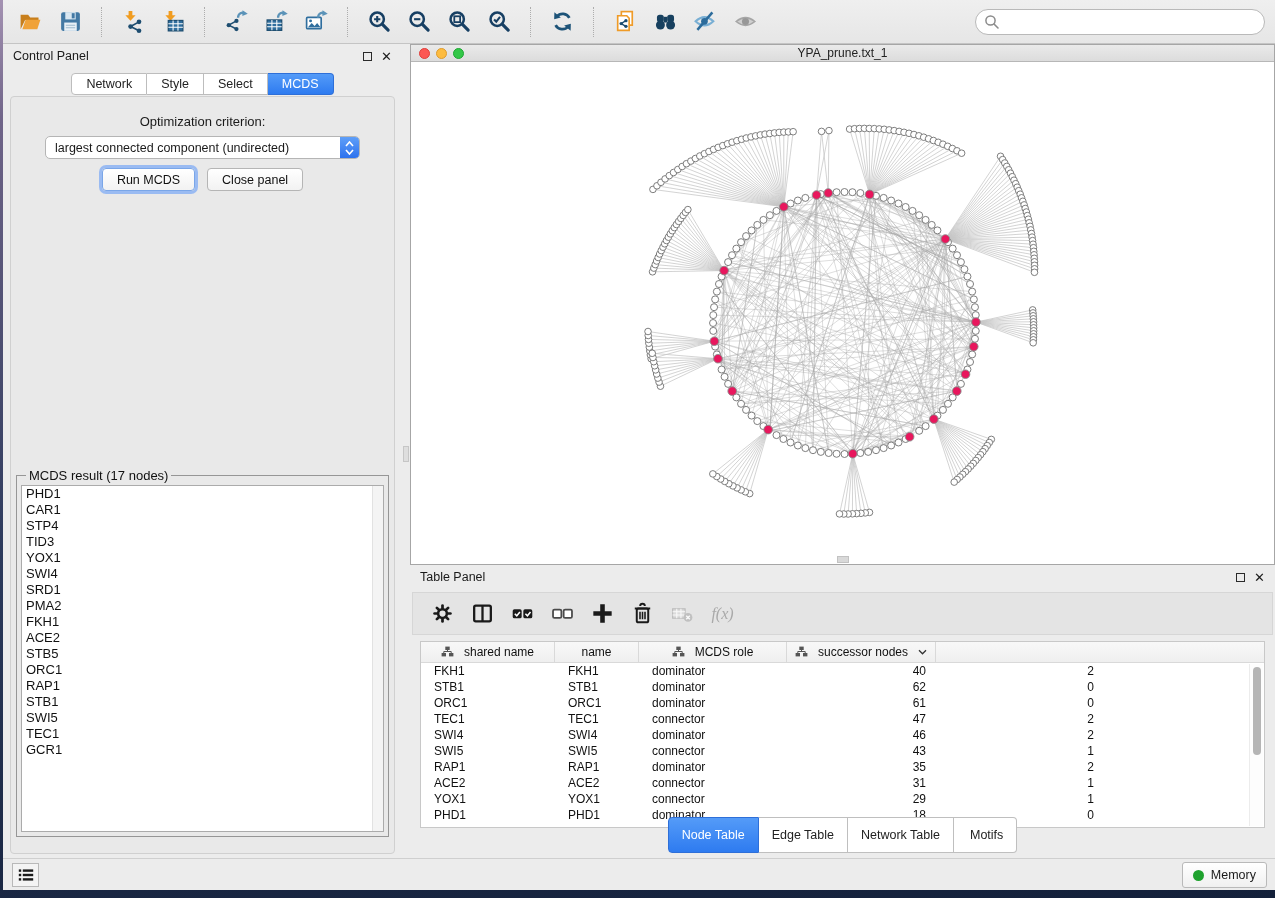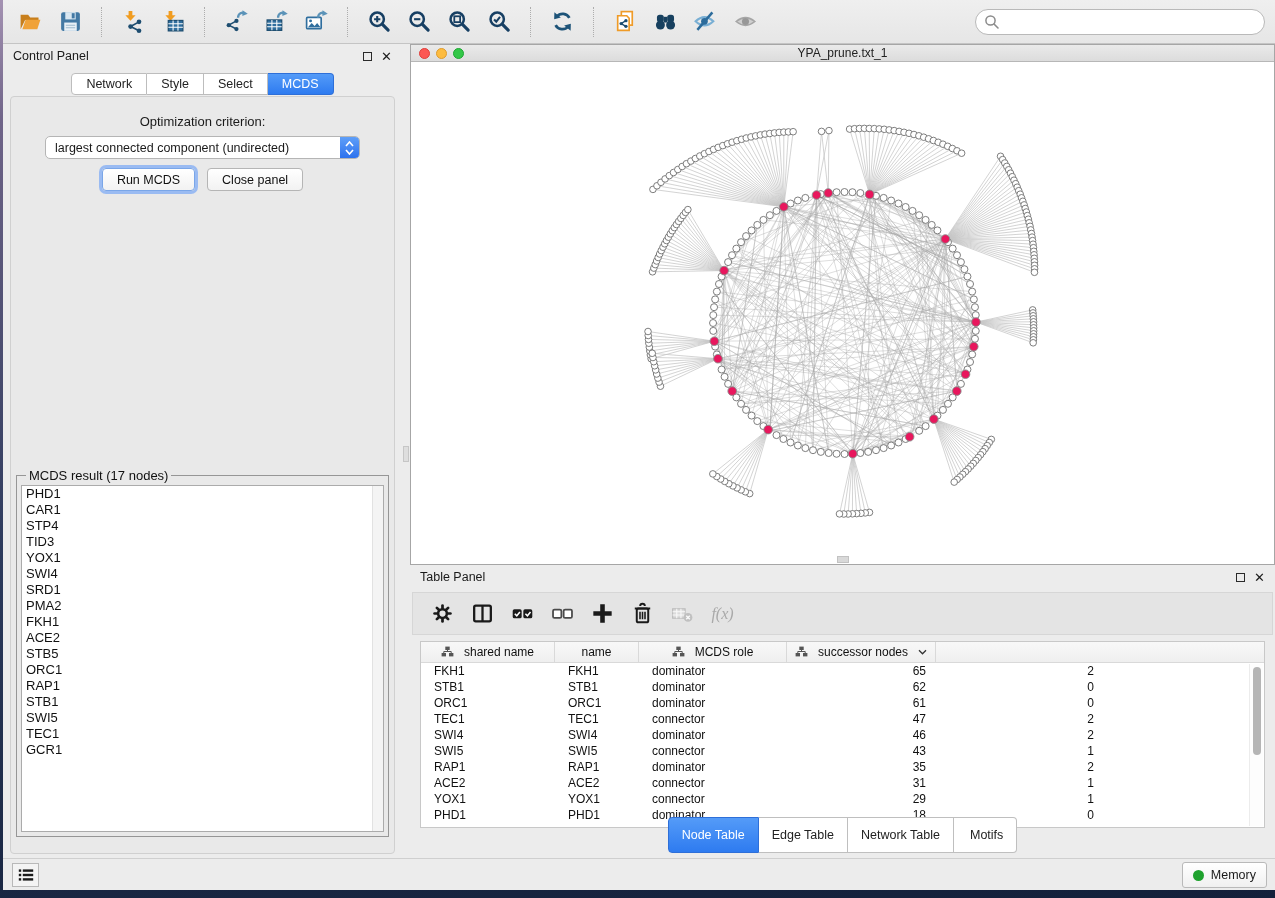--- a/index.html
+++ b/index.html
@@ -1213,21 +1213,21 @@
               </svg>
               <span>predecessor nodes</span>
             </div>
             <div class="th filler"></div>
           </div>
         <div id="t-body">
             <div class="t-row">
               <div class="td" style="flex: 0 0 134px; width: 134px;">FKH1</div>
               <div class="td" style="flex: 0 0 84px; width: 84px;">FKH1</div>
               <div class="td" style="flex: 0 0 148px; width: 148px;">dominator</div>
-              <div class="td num" style="flex: 0 0 149px; width: 149px;">65</div>
+              <div class="td num" style="flex: 0 0 149px; width: 149px;">40</div>
               <div class="td num" style="flex: 0 0 168px; width: 168px;">2</div>
             </div>
             <div class="t-row">
               <div class="td" style="flex: 0 0 134px; width: 134px;">STB1</div>
               <div class="td" style="flex: 0 0 84px; width: 84px;">STB1</div>
               <div class="td" style="flex: 0 0 148px; width: 148px;">dominator</div>
               <div class="td num" style="flex: 0 0 149px; width: 149px;">62</div>
               <div class="td num" style="flex: 0 0 168px; width: 168px;">0</div>
             </div>
             <div class="t-row">

